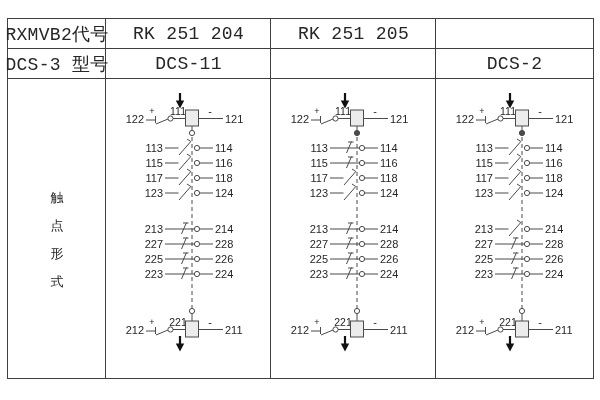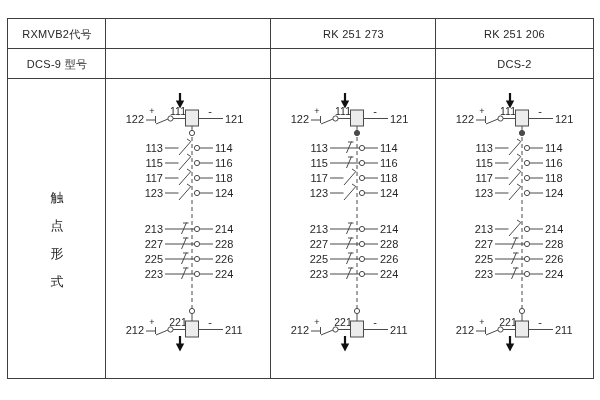--- a/index.html
+++ b/index.html
@@ -3,21 +3,21 @@
 <meta charset="utf-8">
 <style>
   html,body{margin:0;padding:0;background:#ffffff;}
   .page{position:relative;width:600px;height:400px;background:#ffffff;overflow:hidden;
         font-family:"Liberation Sans","DejaVu Sans",sans-serif;color:#262626;}
   .tbl{position:absolute;left:7px;top:18px;width:587px;height:361px;
        border:1px solid #3f3f3f;box-sizing:border-box;}
   .hline{position:absolute;left:0;width:100%;height:1px;background:#3f3f3f;}
   .vline{position:absolute;top:0;width:1px;height:100%;background:#3f3f3f;}
   .cell{position:absolute;display:flex;align-items:center;justify-content:center;
-        font-size:11px;letter-spacing:0.3px;white-space:nowrap;}
+        font-size:18px;letter-spacing:0.3px;white-space:nowrap;font-family:Liberation Mono, monospace;}
   .r0{top:0;height:30px;} .r1{top:30px;height:30px;}
   .c0{left:0;width:98px;} .c1{left:98px;width:165px;}
   .c2{left:263px;width:165px;} .c3{left:428px;width:157px;}
   .side{position:absolute;left:0;top:165px;width:98px;display:flex;
         flex-direction:column;align-items:center;font-size:13px;}
   .side span{line-height:28px;}
   svg.diag{position:absolute;top:60px;width:165px;height:299px;}
   #diag0{left:98px;} #diag1{left:263px;} #diag2{left:428px;}
 </style>
 </head>
@@ -25,24 +25,25 @@
 
 <div class="page">
   <div class="tbl">
     <div class="hline" style="top:29px"></div>
     <div class="hline" style="top:59px"></div>
     <div class="vline" style="left:97px"></div>
     <div class="vline" style="left:262px"></div>
     <div class="vline" style="left:427px"></div>
 
     <div class="cell r0 c0">RXMVB2代号</div>
-    <div class="cell r0 c2">RK 251 273</div>
-    <div class="cell r0 c3">RK 251 206</div>
-
-    <div class="cell r1 c0">DCS-9 型号</div>
+    <div class="cell r0 c1">RK 251 204</div>
+    <div class="cell r0 c2">RK 251 205</div>
+
+    <div class="cell r1 c0">DCS-3 型号</div>
+    <div class="cell r1 c1">DCS-11</div>
     <div class="cell r1 c3">DCS-2</div>
 
     <div class="side">
       <span>触</span>
       <span>点</span>
       <span>形</span>
       <span>式</span>
     </div>
 
     <svg class="diag" id="diag0" viewBox="0 0 165 299">

